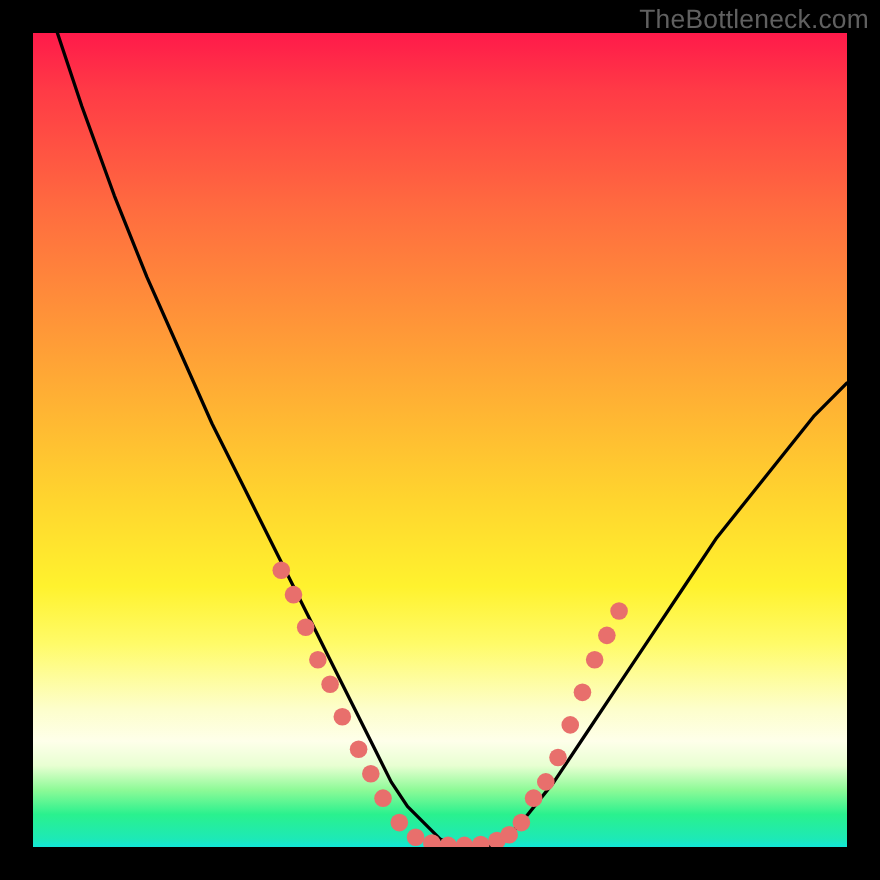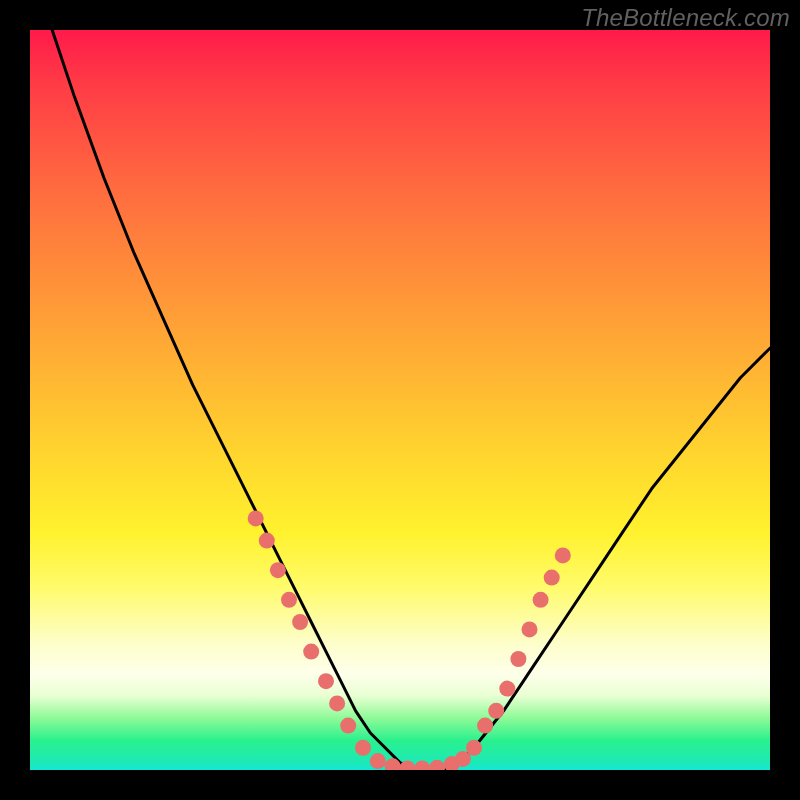--- a/index.html
+++ b/index.html
@@ -67,21 +67,20 @@
   }
   .watermark {
     position: absolute;
     top: 4px;
     right: 10px;
     color: #606060;
     font-size: 24px;
     font-weight: 500;
     letter-spacing: 0.2px;
     user-select: none;
-    font-style: italic;
   }
 </style>
 </head>
 <body>
 
 <div class="frame">
 
   <div class="watermark">TheBottleneck.com</div>
 
   <div class="plot">

